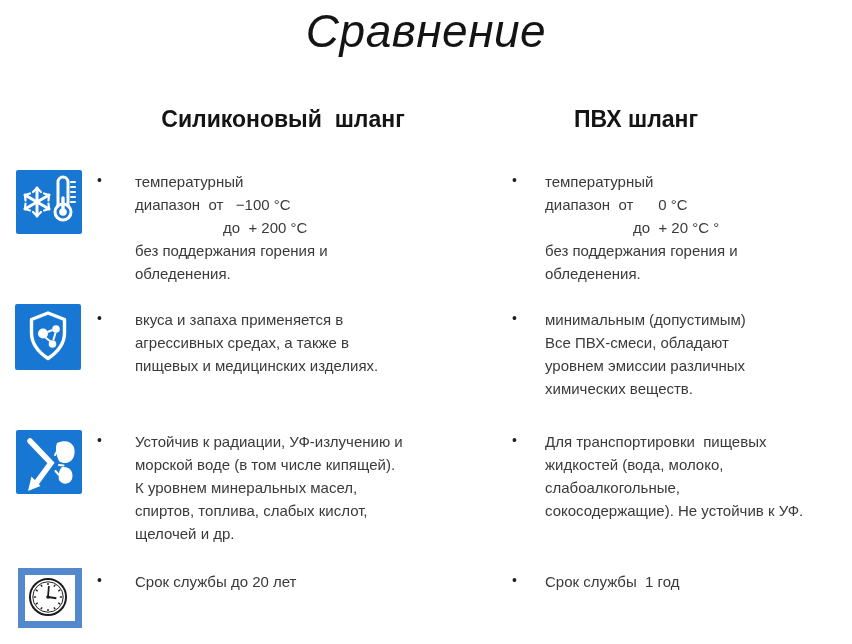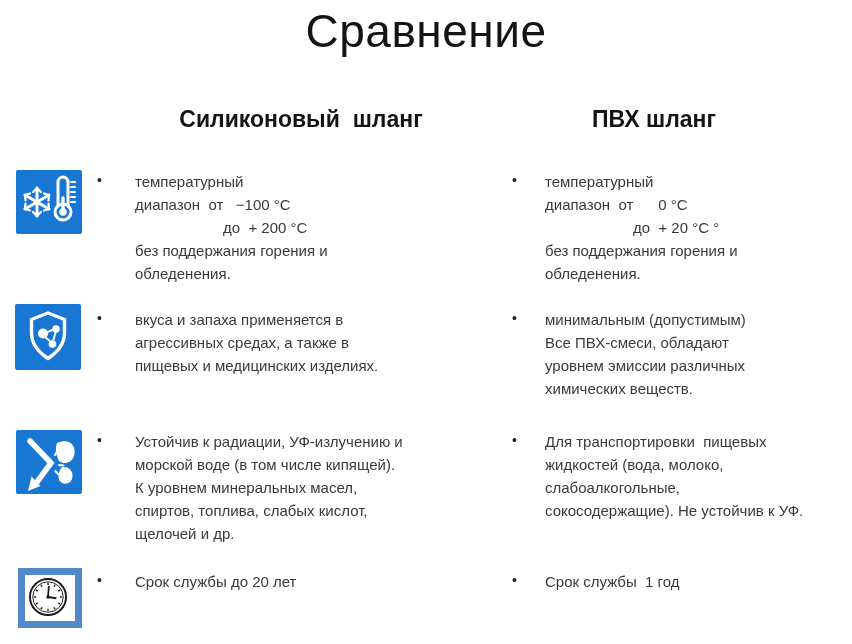--- a/index.html
+++ b/index.html
@@ -4,27 +4,26 @@
 <style>
   html,body { margin:0; padding:0; background:#fff; }
   .slide {
     position:relative; width:852px; height:644px; background:#ffffff;
     font-family:"Liberation Sans", sans-serif; overflow:hidden;
     color:var(--body-text,#3a3a3a);
   }
   .title {
     position:absolute; top:4px; left:50%; transform:translateX(-50%);
     font-size:46px; font-weight:400; color:var(--heading-text,#141414);
-    white-space:pre; letter-spacing:0.5px;
+    white-space:pre; letter-spacing:0.5px;font-style:italic;
   }
   .col-header {
     position:absolute; top:106px; transform:translateX(-50%);
     font-size:23px; font-weight:700; color:var(--heading-text,#141414);
     white-space:pre;
-    margin-left:18px;
   }
   .col-header.left  { left:283px; }
   .col-header.right { left:636px; }
 
   .item { position:absolute; }
   .item .bullet { position:absolute; left:0; top:2px; font-size:14px; color:#222; }
   .item .lines  { }
   .item.col-l .lines { margin-left:38px; }
   .item.col-r .lines { margin-left:33px; }
   .ln { font-size:15px; line-height:23px; white-space:pre; }

